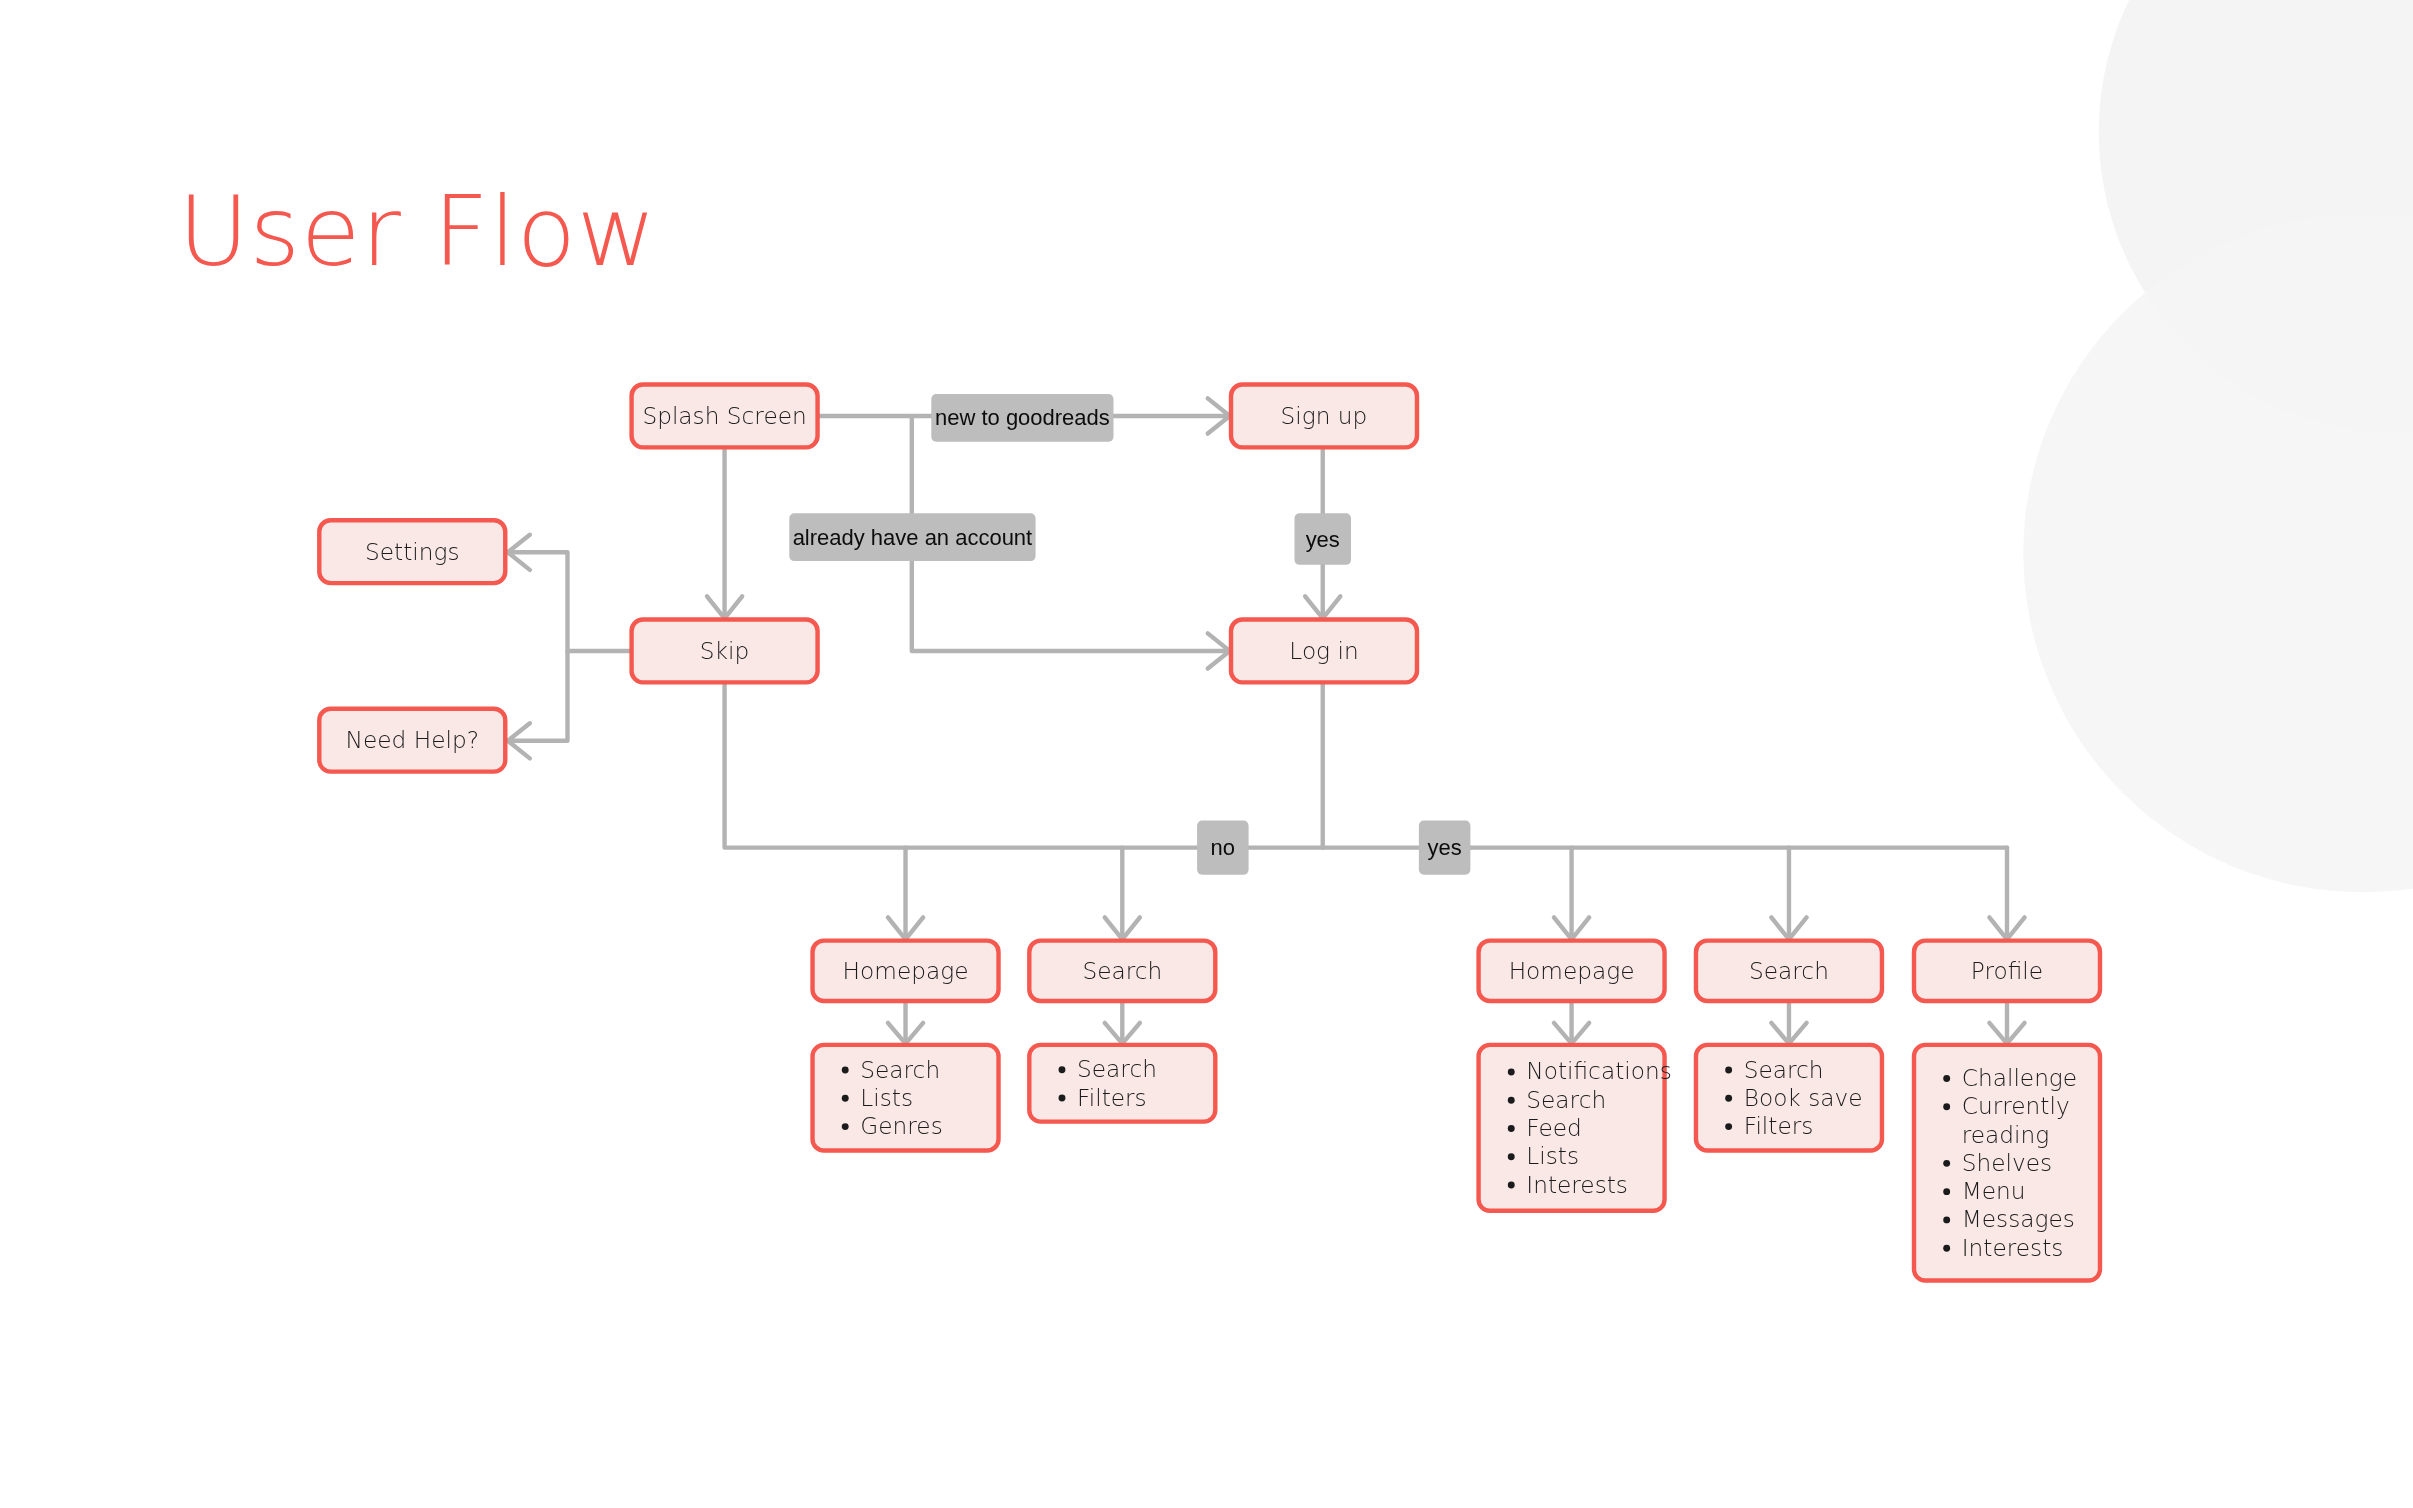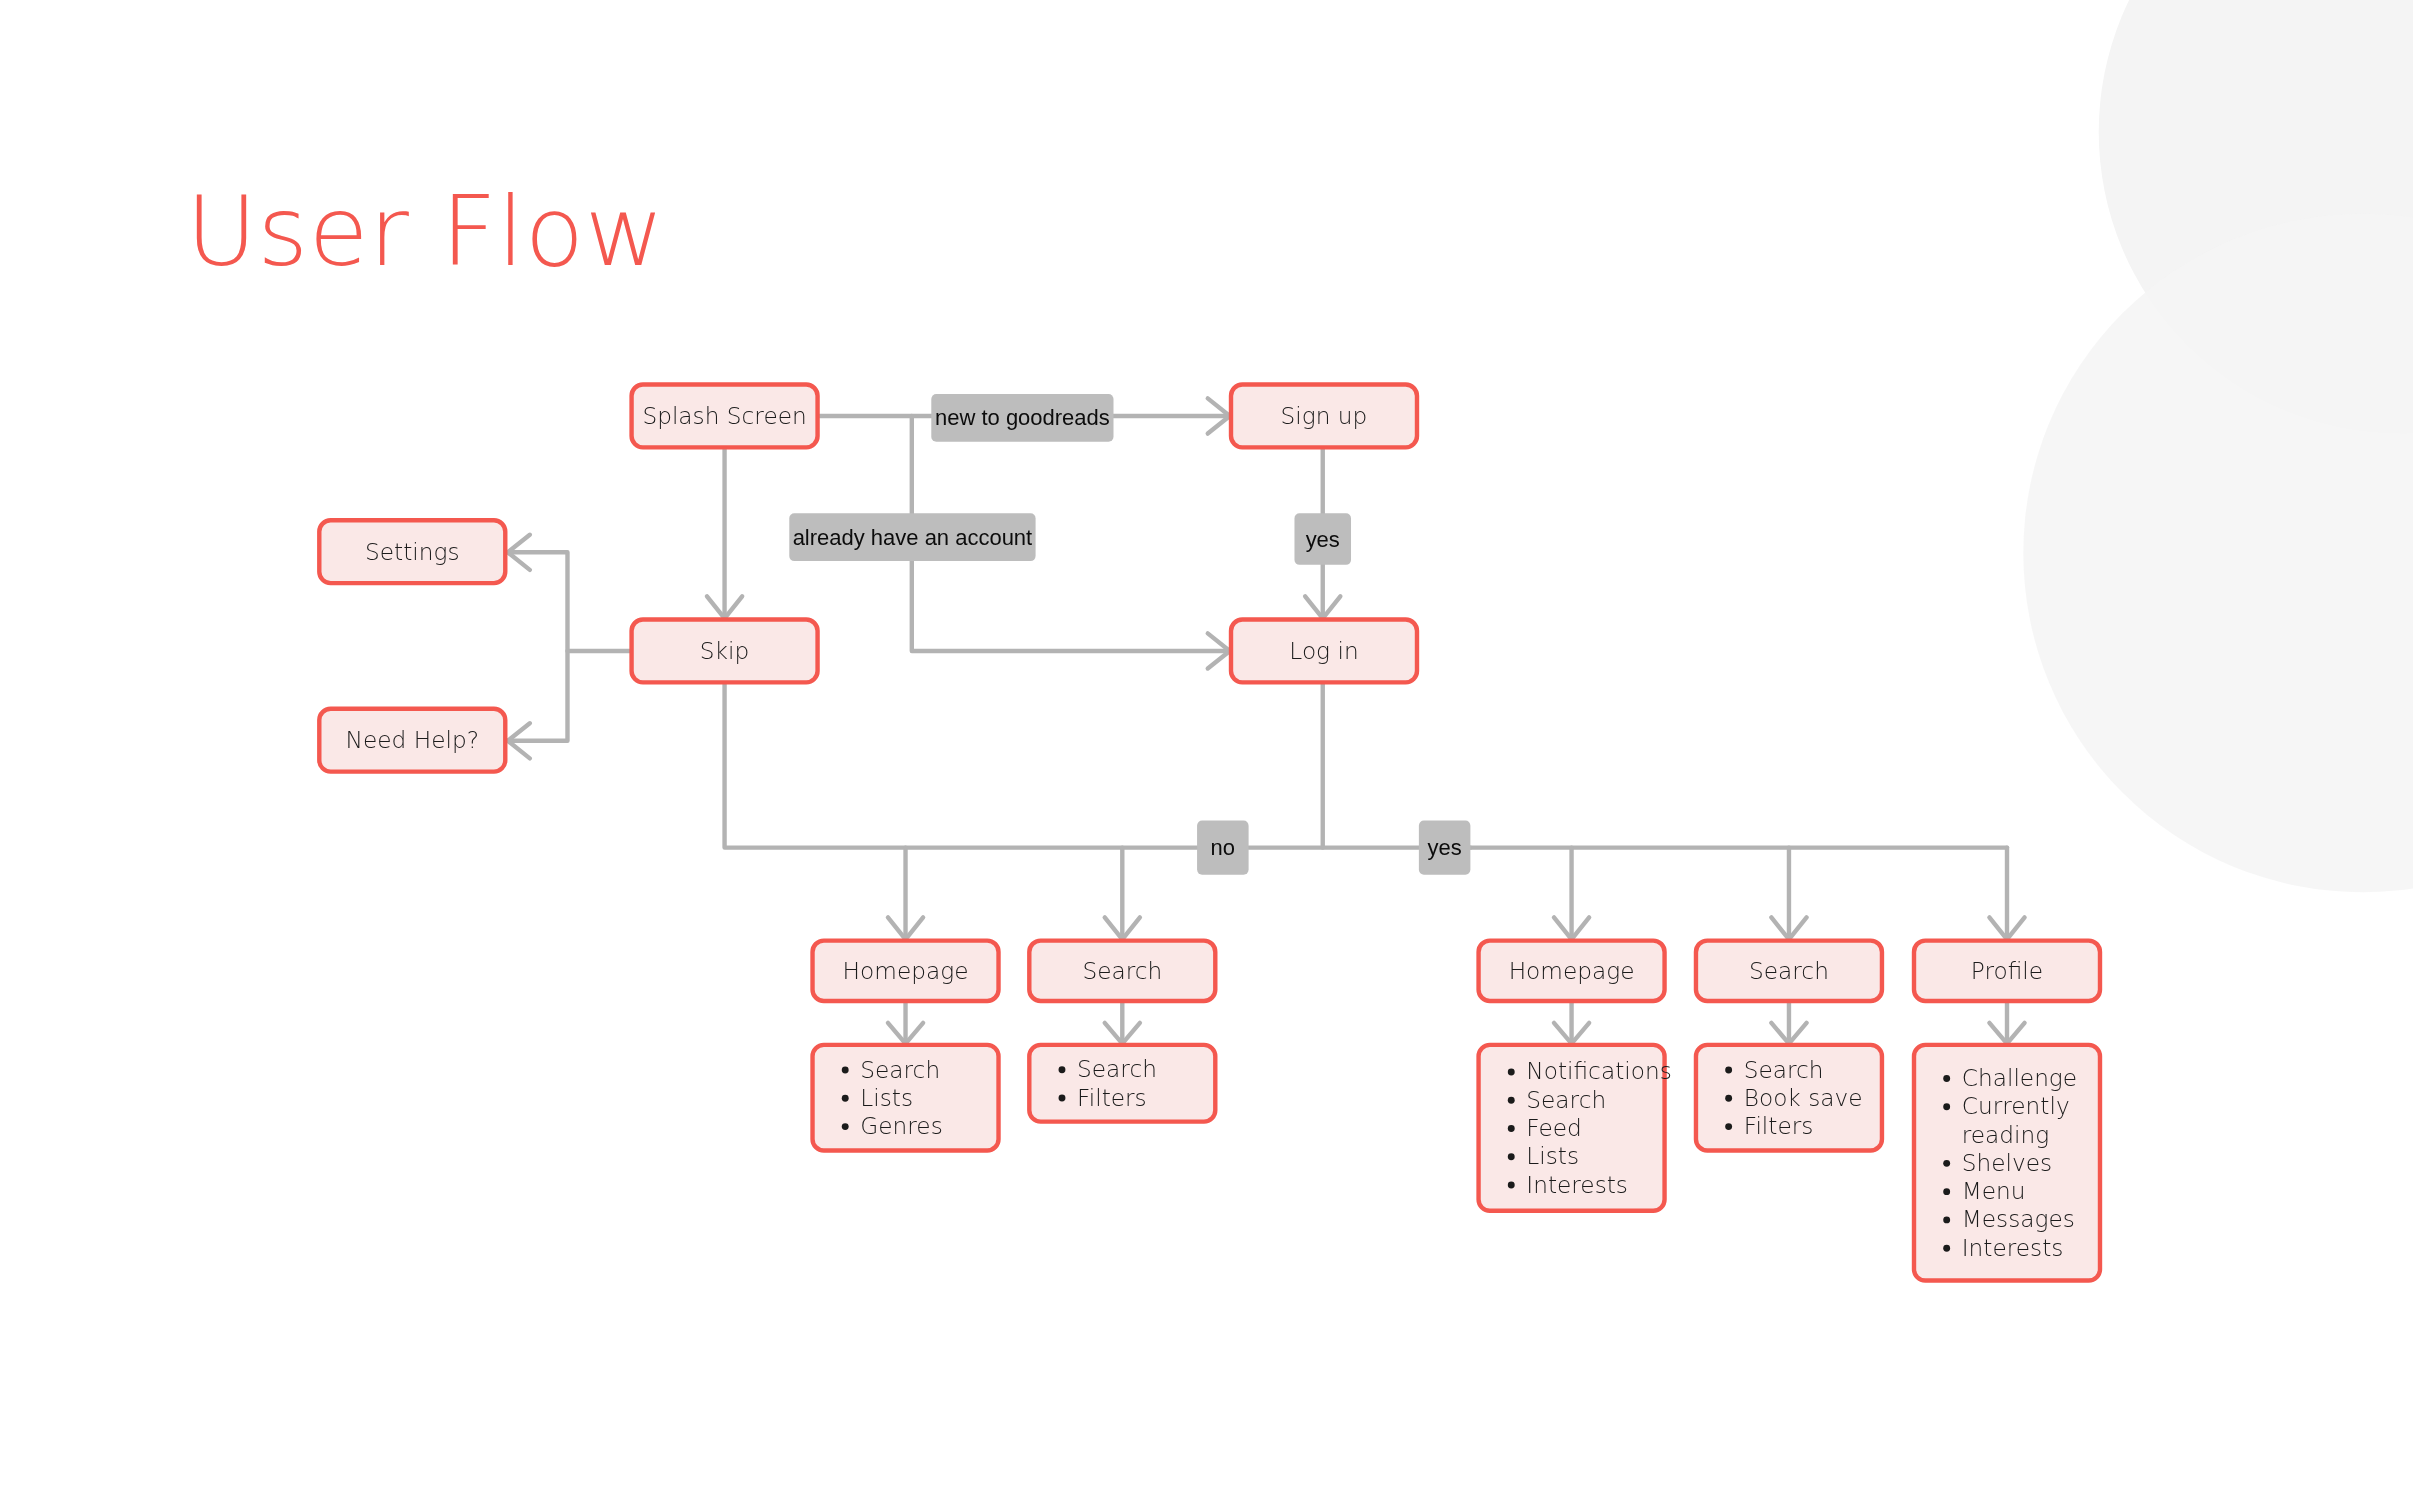--- a/index.html
+++ b/index.html
@@ -15,21 +15,20 @@
   #page-title {
     position: absolute;
     left: 178px; top: 175px;
     font-family: "DejaVu Sans", sans-serif;
     font-size: 97px;
     font-weight: 300;
     letter-spacing: 0.6px;
     color: #f4584f;
     z-index: 3;
     white-space: nowrap;
-    margin-left: 8px;
   }
   #flow-canvas { position: absolute; inset: 0; z-index: 2; }
   .edge { fill: none; stroke: #b3b3b3; stroke-width: 7; stroke-linecap: round; stroke-linejoin: round; }
   .arrowhead { fill: none; stroke: #b3b3b3; stroke-width: 7; stroke-linecap: round; stroke-linejoin: round; }
   .node-rect { fill: #fae8e7; stroke: #f4584f; stroke-width: 7; }
   .node-label {
     font-family: "DejaVu Sans", sans-serif;
     font-size: 37px; font-weight: 300;
     fill: #1b1b1b;
   }

